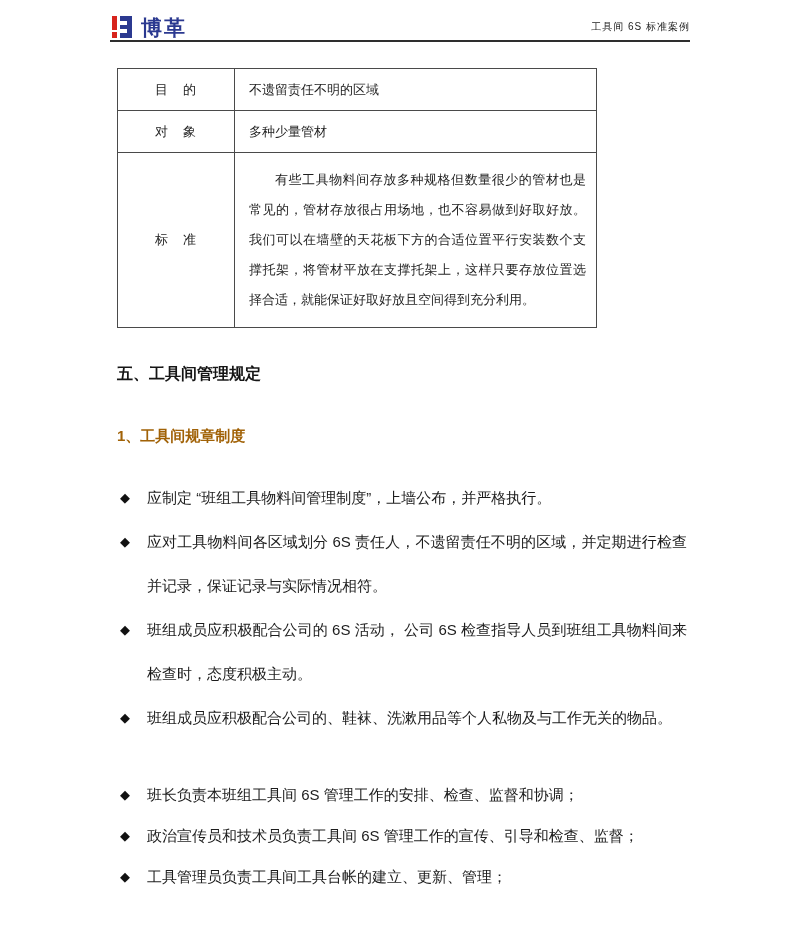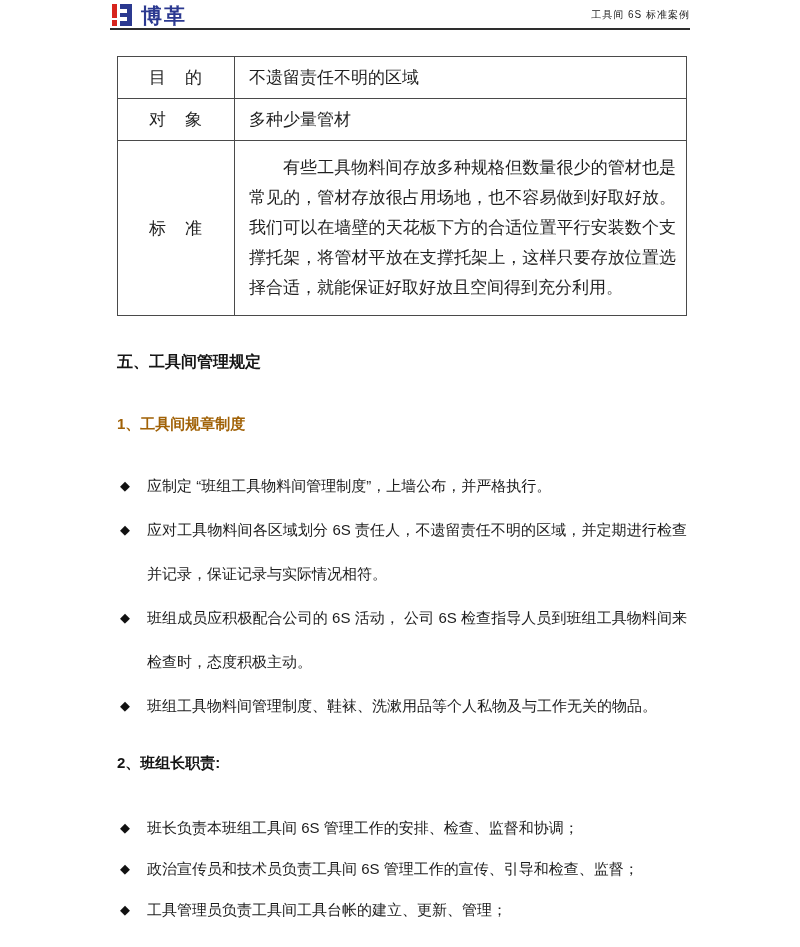--- a/index.html
+++ b/index.html
@@ -3,40 +3,40 @@
 <meta charset="utf-8">
 <style>
   html,body{margin:0;padding:0;background:#ffffff;}
   .page{
     width:800px;height:947px;overflow:hidden;background:#ffffff;
     font-family:"Liberation Sans","DejaVu Sans",sans-serif;
     color:#1f1f1f;position:relative;
   }
   
   .header{
-    margin:0 110px;padding-top:2px;height:26px;
+    margin:0 110px;padding-top:14px;height:26px;
     border-bottom:2px solid #2e2e2e;
     display:flex;justify-content:space-between;align-items:center;
   }
   .logo{display:flex;align-items:center;gap:5px;}
   .logo svg{display:block;}
   .logo-text{
     color:#2b3990;font-weight:bold;font-size:21px;letter-spacing:2px;
     line-height:1;
   }
   .doc-title{font-size:10px;color:#222;letter-spacing:1px;margin-left:16px;}
   
   .h-main{margin:25px 110px 0 117px;font-size:16px;font-weight:bold;color:#151515;}
   .h-five{margin:36px 110px 0 117px;font-size:16px;font-weight:bold;color:#151515;}
   .h-sub{margin:42px 110px 0 117px;font-size:15px;font-weight:bold;color:#a16207;}
   .h-sub2{margin:26px 110px 0 117px;font-size:15px;font-weight:bold;color:#151515;}
   
   table.spec{
-    margin:26px 0 0 117px;width:570px;border-collapse:collapse;
-    font-size:17px;color:#1f1f1f;
+    margin:26px 0 0 117px;width:480px;border-collapse:collapse;
+    font-size:13px;color:#1f1f1f;
   }
   table.spec td{border:1px solid #4a4a4a;vertical-align:middle;}
   td.lbl{width:114px;text-align:center;letter-spacing:1px;}
   td.val{padding:4px 10px 4px 14px;}
   tr.r-small{height:42px;}
   .para{
     text-indent:2em;text-align:justify;line-height:30px;margin:8px 0;
   }
   
   .bullets{margin:30px 113px 0 120px;}
@@ -102,25 +102,24 @@
     <div class="bullet">
       <span class="diamond">◆</span>
       <span class="bullet-text">应对工具物料间各区域划分 6S 责任人，不遗留责任不明的区域，并定期进行检查并记录，保证记录与实际情况相符。</span>
     </div>
     <div class="bullet">
       <span class="diamond">◆</span>
       <span class="bullet-text">班组成员应积极配合公司的 6S 活动， 公司 6S 检查指导人员到班组工具物料间来检查时，态度积极主动。</span>
     </div>
     <div class="bullet">
       <span class="diamond">◆</span>
-      <span class="bullet-text">班组工具物料间管理制度、鞋袜、洗漱用品等个人私物及与工作无关的物品。</span>
+      <span class="bullet-text">班组成员应积极配合公司的、鞋袜、洗漱用品等个人私物及与工作无关的物品。</span>
     </div>
   </div>
 
-  <div class="h-sub2">2、班组长职责:</div>
 
   <div class="bullets2">
     <div class="bullet b2">
       <span class="diamond">◆</span>
       <span class="bullet-text">班长负责本班组工具间 6S 管理工作的安排、检查、监督和协调；</span>
     </div>
     <div class="bullet b2">
       <span class="diamond">◆</span>
       <span class="bullet-text">政治宣传员和技术员负责工具间 6S 管理工作的宣传、引导和检查、监督；</span>
     </div>

